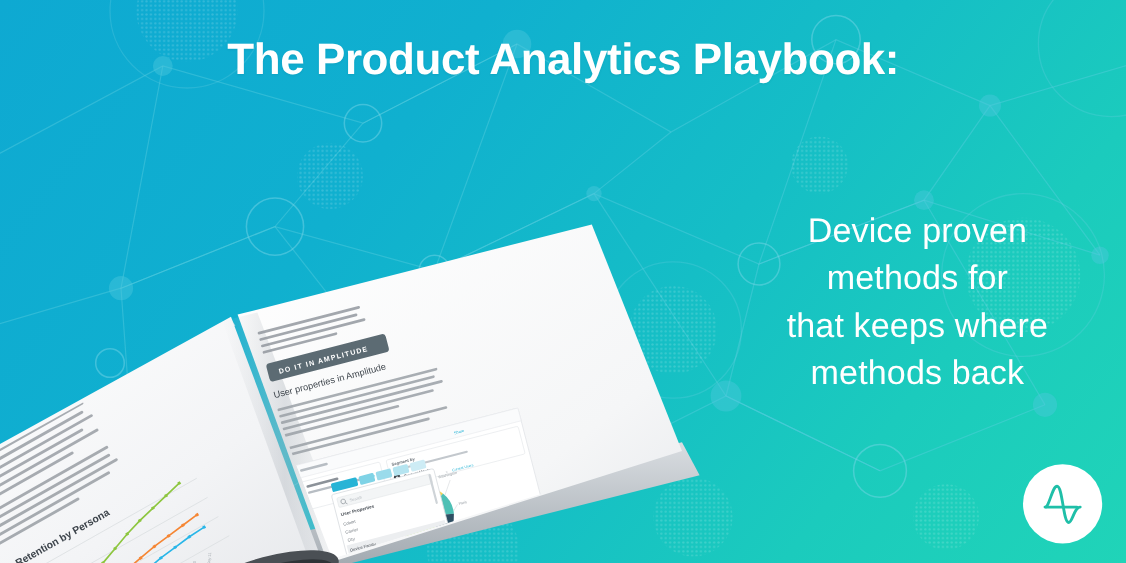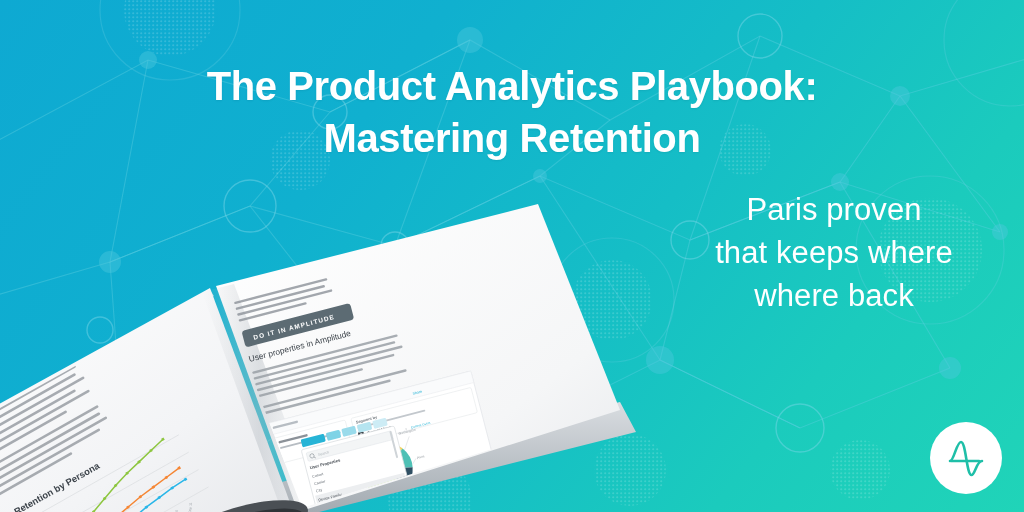--- a/index.html
+++ b/index.html
@@ -6,21 +6,21 @@
   html,body { width:1024px; height:512px; overflow:hidden; }
   body {
     font-family:"Liberation Sans", sans-serif;
     background:#0fabcf;
   }
   .banner {
     position:relative; width:1024px; height:512px; overflow:hidden;
     background:linear-gradient(128deg,#0ea9d2 0%,#10b0cf 32%,#15bec6 58%,#1bcbbd 78%,#20d4b8 100%);
   }
   .net { position:absolute; inset:0; }
-  .hero-text { position:absolute; left:0; top:60px; width:1024px; text-align:center; z-index:6; }
+  .hero-text { position:absolute; left:0; top:28px; width:1024px; text-align:center; z-index:6; }
   .hero-text .line {
     color:#ffffff; font-weight:bold; font-size:40px; line-height:52px;
     letter-spacing:-0.4px; text-shadow:0 1px 2px rgba(0,60,80,.10);
   }
   .sub {
     position:absolute; right:30px; top:188px; width:320px; z-index:6;
     color:#ffffff; font-size:31px; line-height:43px; font-weight:300;
     text-align:center; letter-spacing:.1px;
   }
   .logo-badge {
@@ -360,27 +360,27 @@
 
       <g>
         <ellipse cx="272" cy="330" rx="66" ry="20" fill="#4a4f54" transform="rotate(-15 272 330)"></ellipse>
         <ellipse cx="276" cy="334" rx="58" ry="16" fill="#2f3337" transform="rotate(-15 276 334)"></ellipse>
       </g>
     </svg>
   </div>
 
   <div class="hero-text">
     <div class="line">The Product Analytics Playbook:</div>
-    <div class="line">Mastering Retention</div>
   </div>
 
   <div class="sub">
-    <div>Paris proven</div>
+    <div>Device proven</div>
+    <div>methods for</div>
     <div>that keeps where</div>
-    <div>where back</div>
+    <div>methods back</div>
   </div>
 
   <div class="logo-badge">
     <svg width="50" height="50" viewBox="0 0 50 50">
       <path d="M9 28 C13 28 15.5 9 20 9 C25 9 25.5 42 30.5 42 C34 42 35.5 28 41 28" fill="none" stroke="#1fbfa8" stroke-width="2.6" stroke-linecap="round"></path>
       <line x1="10" y1="28" x2="38" y2="28" stroke="#1fbfa8" stroke-width="2.6" stroke-linecap="round"></line>
     </svg>
   </div>
 
 </div>

